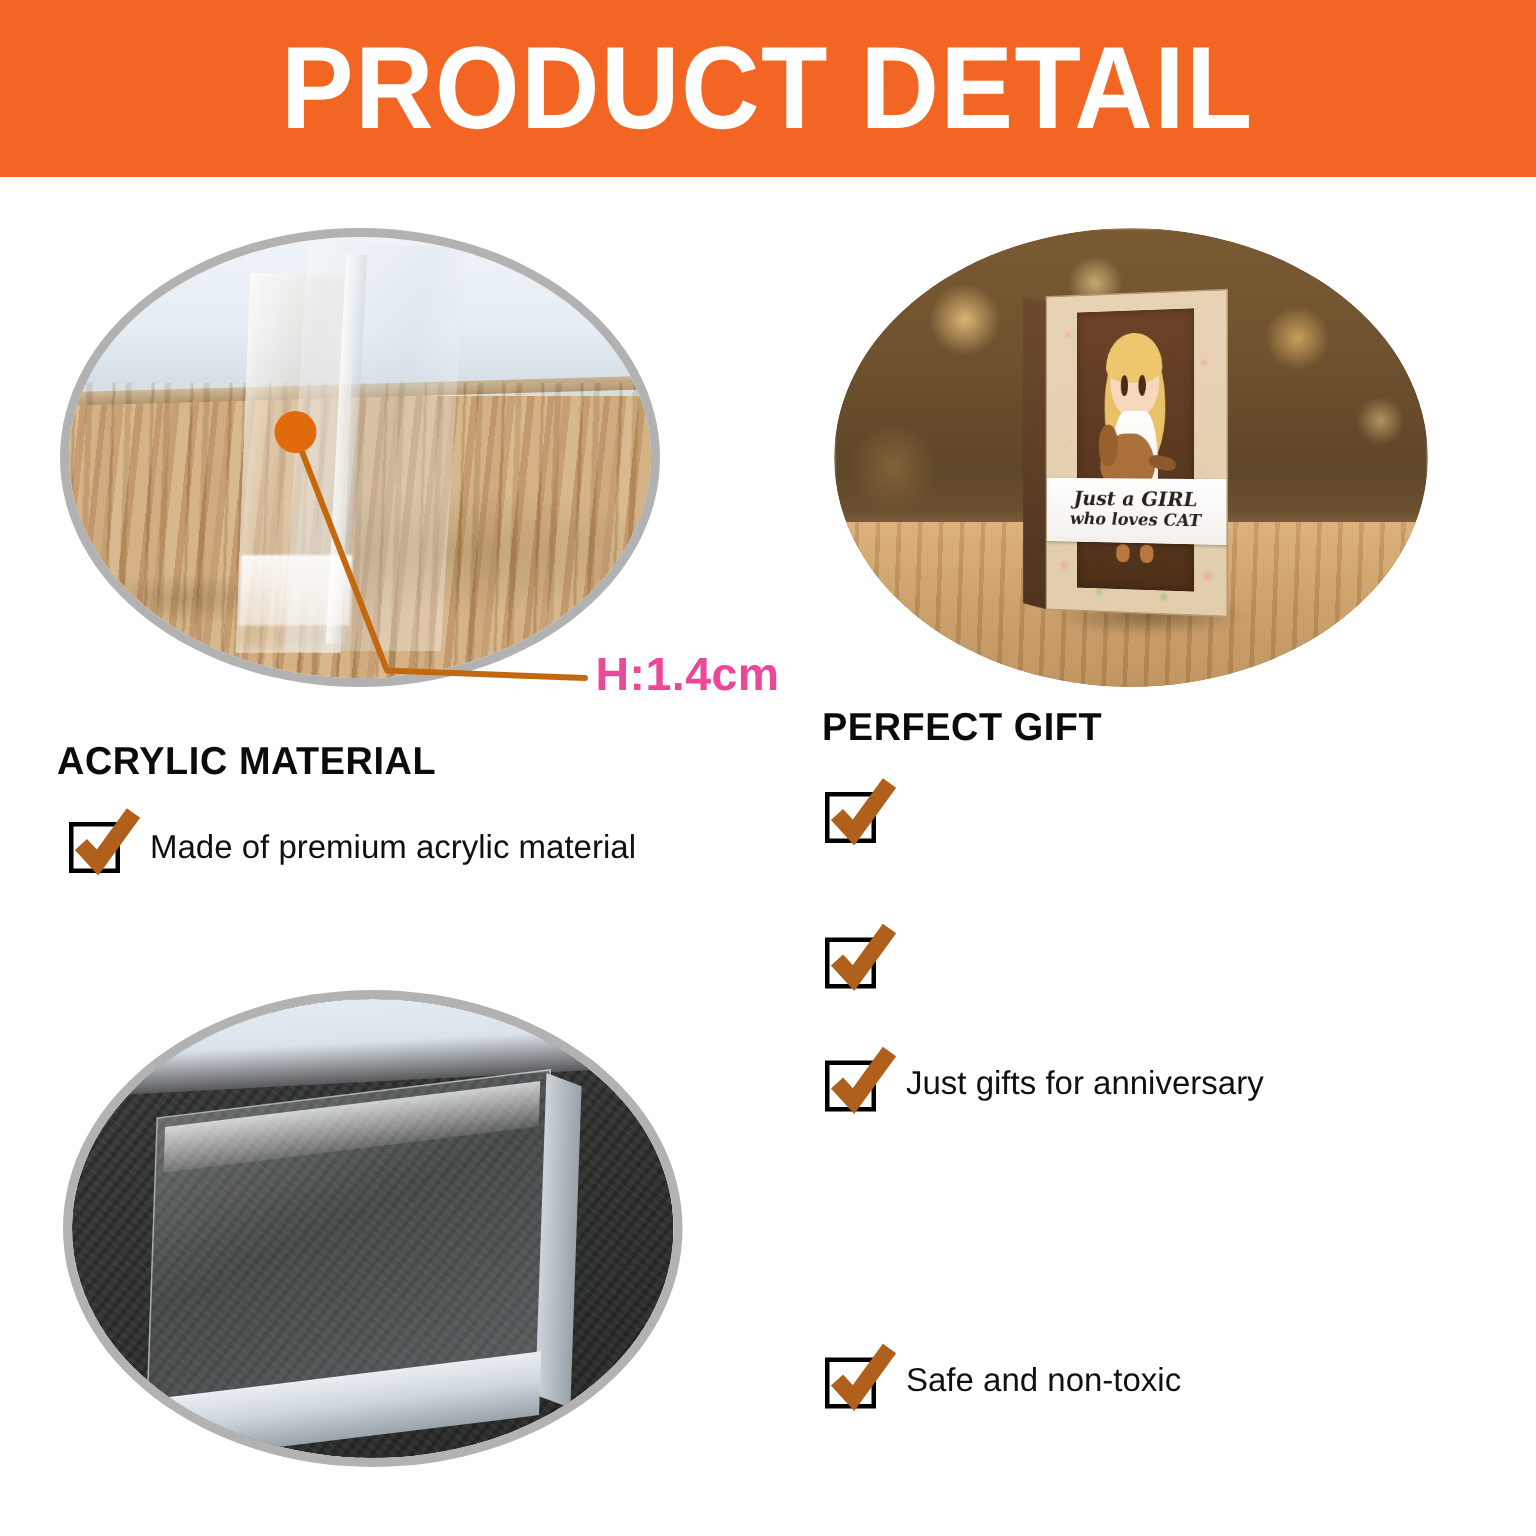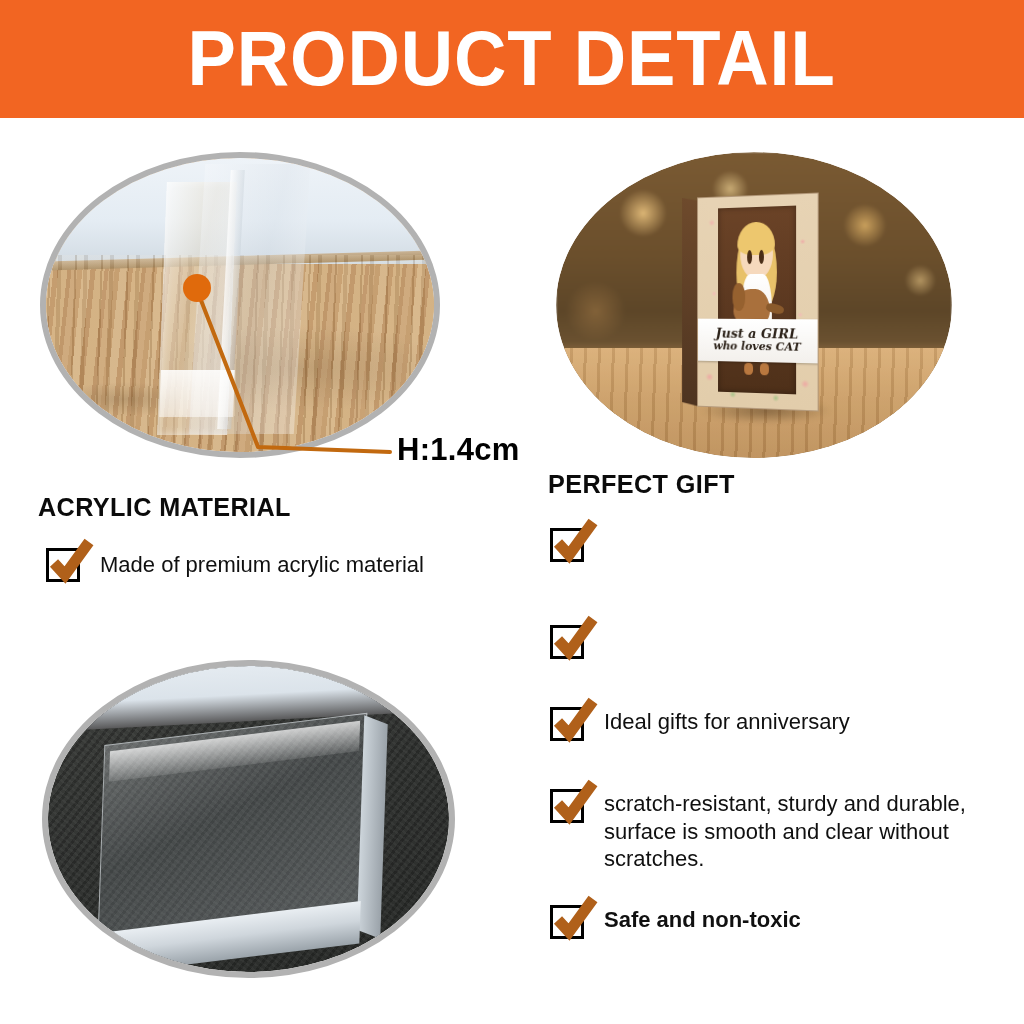--- a/index.html
+++ b/index.html
@@ -107,21 +107,21 @@
   }
 
   
   #marker-dot{
     position:absolute;left:183px;top:274px;width:28px;height:28px;
     border-radius:50%;background:#e06a0c;z-index:6;
   }
   #leader-svg{position:absolute;left:0;top:0;width:1024px;height:1024px;z-index:5;pointer-events:none;}
   #dim-label{
     position:absolute;left:397px;top:432px;
-    color:#000000;font-weight:bold;font-size:31px;
+    color:#ec4899;font-weight:bold;font-size:31px;
     font-family:"Liberation Sans","DejaVu Sans",sans-serif;
     letter-spacing:.3px;z-index:6;white-space:nowrap;
   }
 
   
   #oval-gift{left:556px;top:152px;width:396px;height:306px;}
   .cafe-bg{
     position:absolute;inset:0;
     background:
       radial-gradient(circle 34px at 22% 20%,rgba(255,214,140,.75),transparent 70%),
@@ -305,21 +305,21 @@
     margin-left:20px;
     margin-top:1px;
     max-width:400px;
   }
   #item-acrylic{left:46px;top:548px;}
   #item-acrylic .citem-text{max-width:430px;margin-top:3px;}
   #item-gift-0{left:550px;top:528px;}
   #item-gift-1{left:550px;top:625px;}
   #item-gift-2{left:550px;top:707px;}
   #item-gift-3{left:550px;top:789px;}
-  #item-gift-4{left:550px;top:905px;font-weight:bold;}
+  #item-gift-4{left:550px;top:905px;}
   #item-gift-0 .citem-text,
   #item-gift-3 .citem-text{max-width:392px;}
 </style>
 </head>
 <body>
 
 <div id="page">
 
   <div class="banner">
     <div class="banner-title">PRODUCT DETAIL</div>
@@ -420,31 +420,23 @@
       </svg>
     </span>
   </div>
 
   <div class="check-item" id="item-gift-2">
     <span class="cbox">
       <svg class="tick" viewBox="0 0 48 48">
         <path d="M7 25 L18 37 L42 4" fill="none" stroke="#b0601a" stroke-width="11" stroke-linecap="butt" stroke-linejoin="miter"></path>
       </svg>
     </span>
-    <span class="citem-text">Ideal gifts for anniversary</span>
-  </div>
-
-  <div class="check-item" id="item-gift-3">
-    <span class="cbox">
-      <svg class="tick" viewBox="0 0 48 48">
-        <path d="M7 25 L18 37 L42 4" fill="none" stroke="#b0601a" stroke-width="11" stroke-linecap="butt" stroke-linejoin="miter"></path>
-      </svg>
-    </span>
-    <span class="citem-text">scratch-resistant, sturdy and durable, surface is smooth and clear without scratches.</span>
-  </div>
+    <span class="citem-text">Just gifts for anniversary</span>
+  </div>
+
 
   <div class="check-item" id="item-gift-4">
     <span class="cbox">
       <svg class="tick" viewBox="0 0 48 48">
         <path d="M7 25 L18 37 L42 4" fill="none" stroke="#b0601a" stroke-width="11" stroke-linecap="butt" stroke-linejoin="miter"></path>
       </svg>
     </span>
     <span class="citem-text">Safe and non-toxic</span>
   </div>
 

